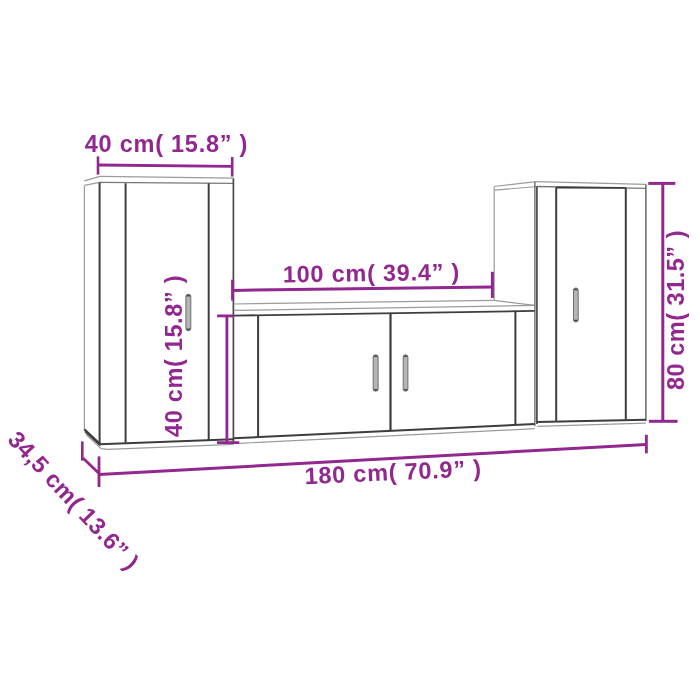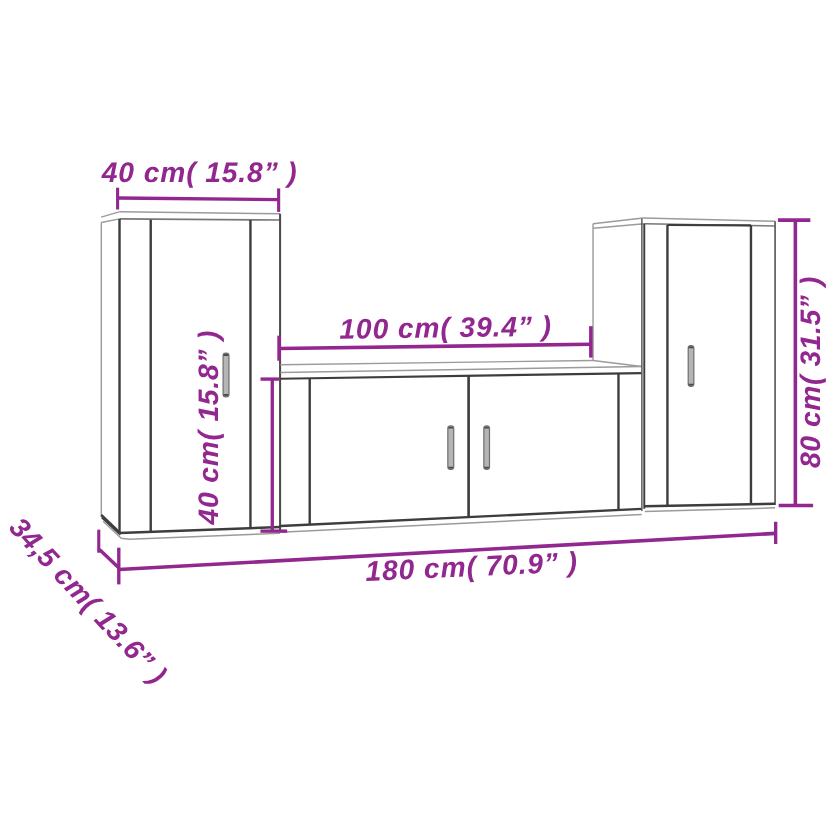--- a/index.html
+++ b/index.html
@@ -1,16 +1,16 @@
 <!DOCTYPE html>
 <html><head>
 <meta charset="utf-8">
 <style>
   html,body{margin:0;padding:0;background:#ffffff;}
-  #stage{position:relative;width:700px;height:700px;background:#ffffff;overflow:hidden;font-style:italic;}
+  #stage{position:relative;width:700px;height:700px;background:#ffffff;overflow:hidden;}
   svg{position:absolute;left:0;top:0;}
   text{font-family:"Liberation Sans",sans-serif;font-weight:bold;fill:#92278F;}
 </style>
 </head>
 <body>
 <div id="stage">
 <svg width="700" height="700" viewBox="0 0 700 700">
 
   <g stroke-linecap="butt" fill="none">
 

